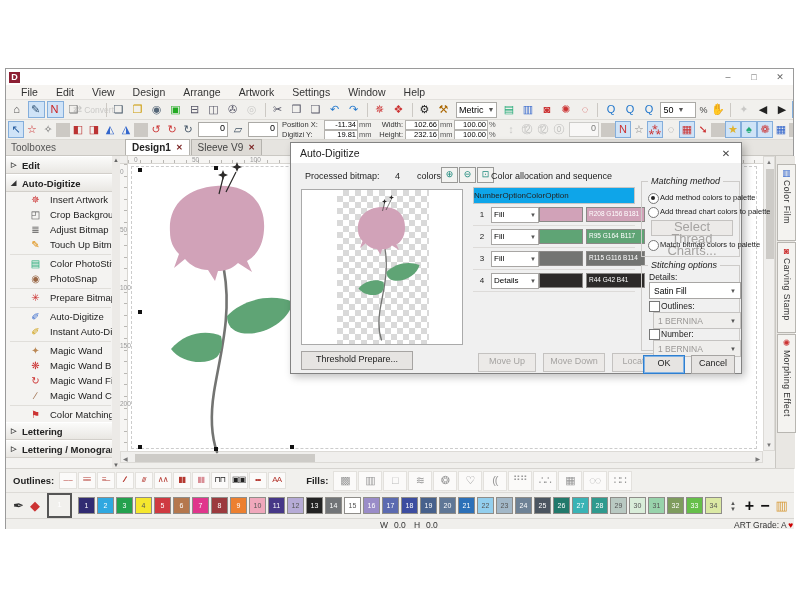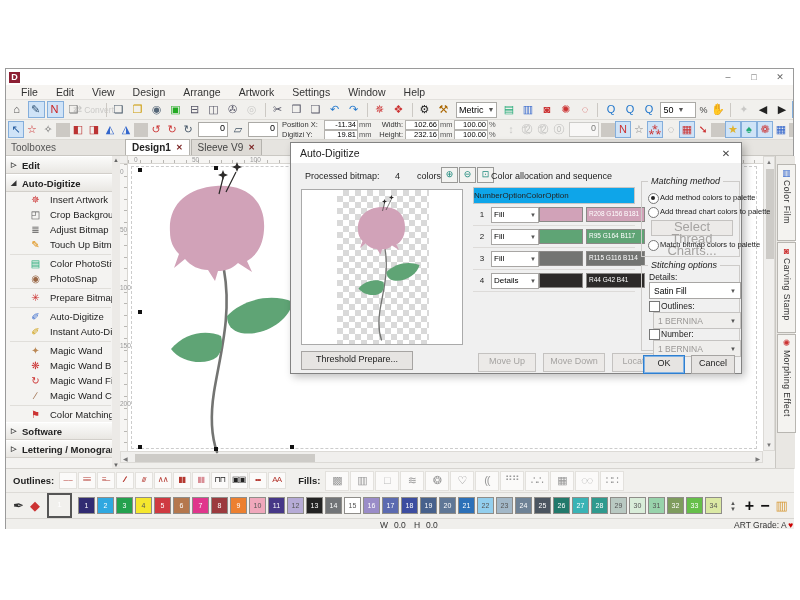--- a/index.html
+++ b/index.html
@@ -566,21 +566,21 @@
 
       <div class="tbx-row">
         <span class="arr"></span>
         <span class="ico" style="color: rgb(204, 51, 51);">⚑</span>
         <span class="lab">Color Matching Method</span>
       </div>
 
       <div class="tbx-row hd">
         <span class="arr">▷</span>
 
-        <span class="lab">Software</span>
+        <span class="lab">Lettering</span>
       </div>
 
       <div class="tbx-row hd">
         <span class="arr">▷</span>
 
         <span class="lab">Lettering / Monogramming</span>
       </div>
 
     </div>
   <div class="abs" id="tbx-scroll">
@@ -792,21 +792,21 @@
       <span class="pat-icon" style="color: rgb(180, 55, 47);">∕∕∕</span>
       <span class="pat-icon" style="color: rgb(180, 55, 47);">///</span>
       <span class="pat-icon" style="color: rgb(180, 55, 47);">∧∧</span>
       <span class="pat-icon" style="color: rgb(180, 55, 47);">▮▮</span>
       <span class="pat-icon" style="color: rgb(217, 142, 150);">▮▮</span>
       <span class="pat-icon" style="color: rgb(34, 34, 34);">⊓⊓</span>
       <span class="pat-icon" style="color: rgb(34, 34, 34);">▣▣</span>
       <span class="pat-icon" style="color: rgb(180, 55, 47);">•••</span>
       <span class="pat-icon" style="color: rgb(180, 55, 47);">AA</span>
     </span>
-  <span class="sb-label" style="margin-left:12px;">Fills:</span>
+  <span class="sb-label" style="margin-left:20px;">Fills:</span>
   <span class="tb-host" id="fills-host">
 
   <span class="pat-icon" style="color: rgb(153, 153, 153);">▩</span>
       <span class="pat-icon" style="color: rgb(153, 153, 153);">▥</span>
       <span class="pat-icon" style="color: rgb(187, 187, 187);">□</span>
       <span class="pat-icon" style="color: rgb(153, 153, 153);">≋</span>
       <span class="pat-icon" style="color: rgb(153, 153, 153);">❂</span>
       <span class="pat-icon" style="color: rgb(153, 153, 153);">♡</span>
       <span class="pat-icon" style="color: rgb(153, 153, 153);">((</span>
       <span class="pat-icon" style="color: rgb(153, 153, 153);">⠛⠛</span>

